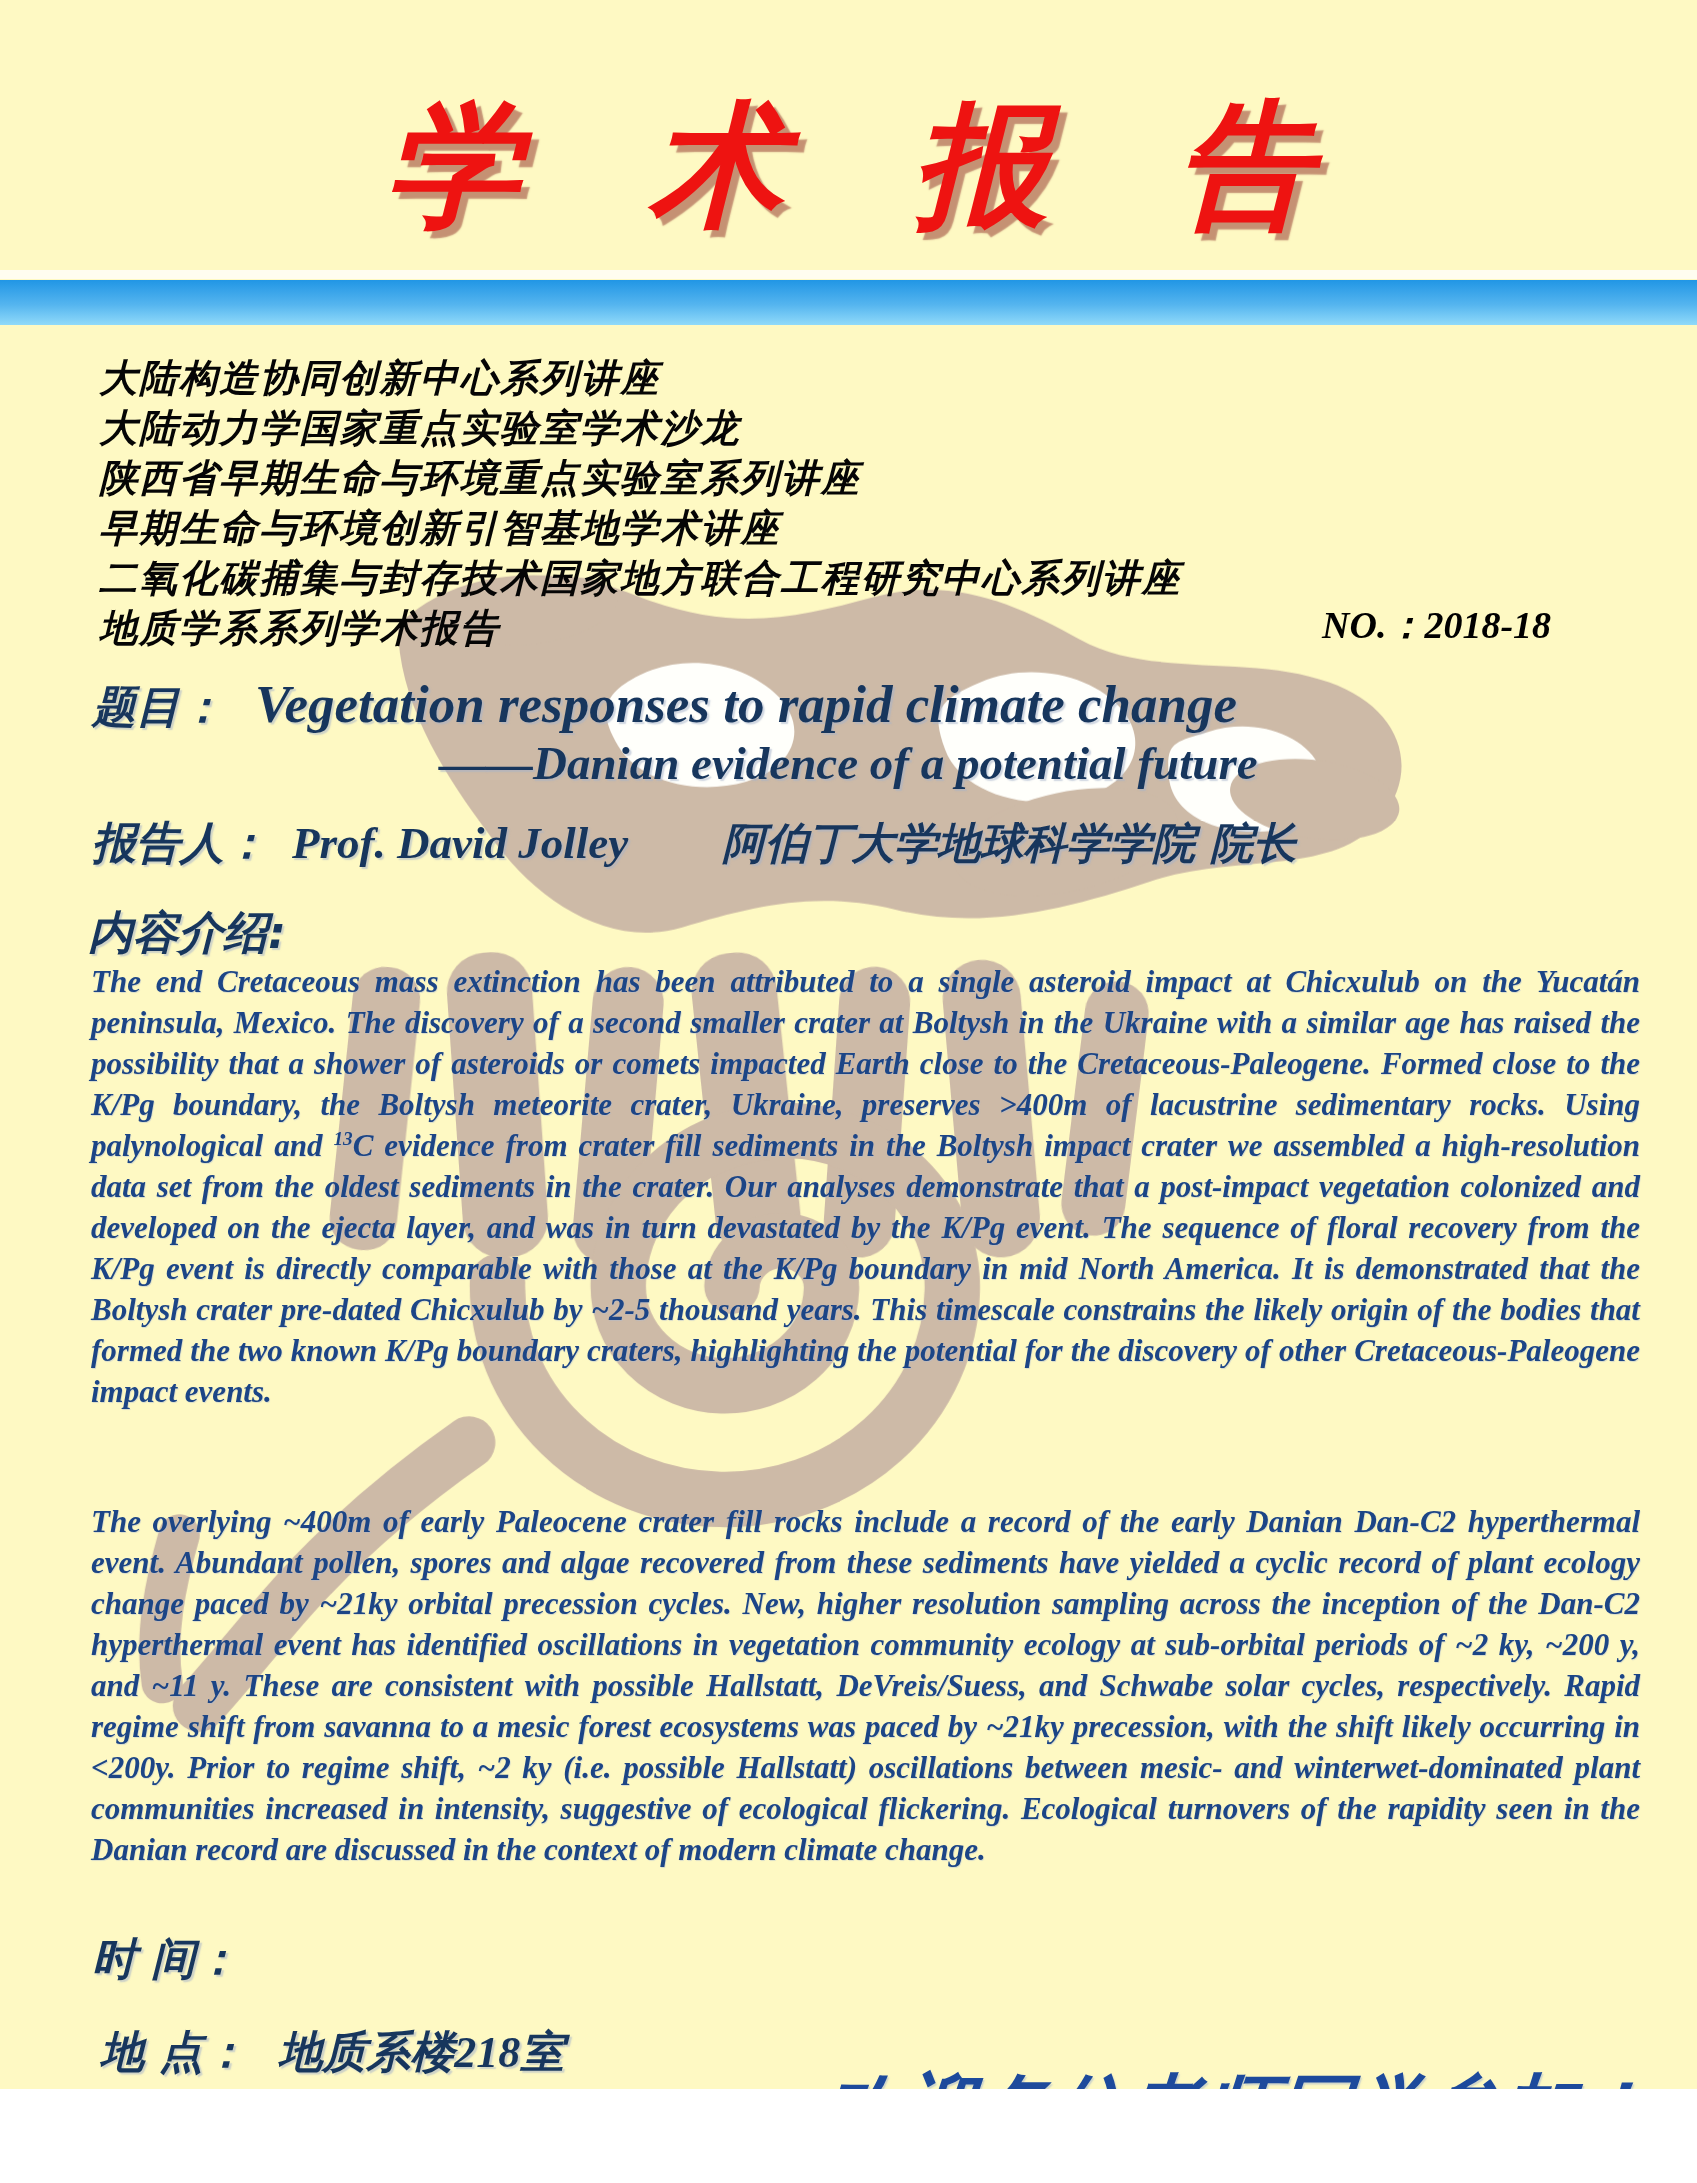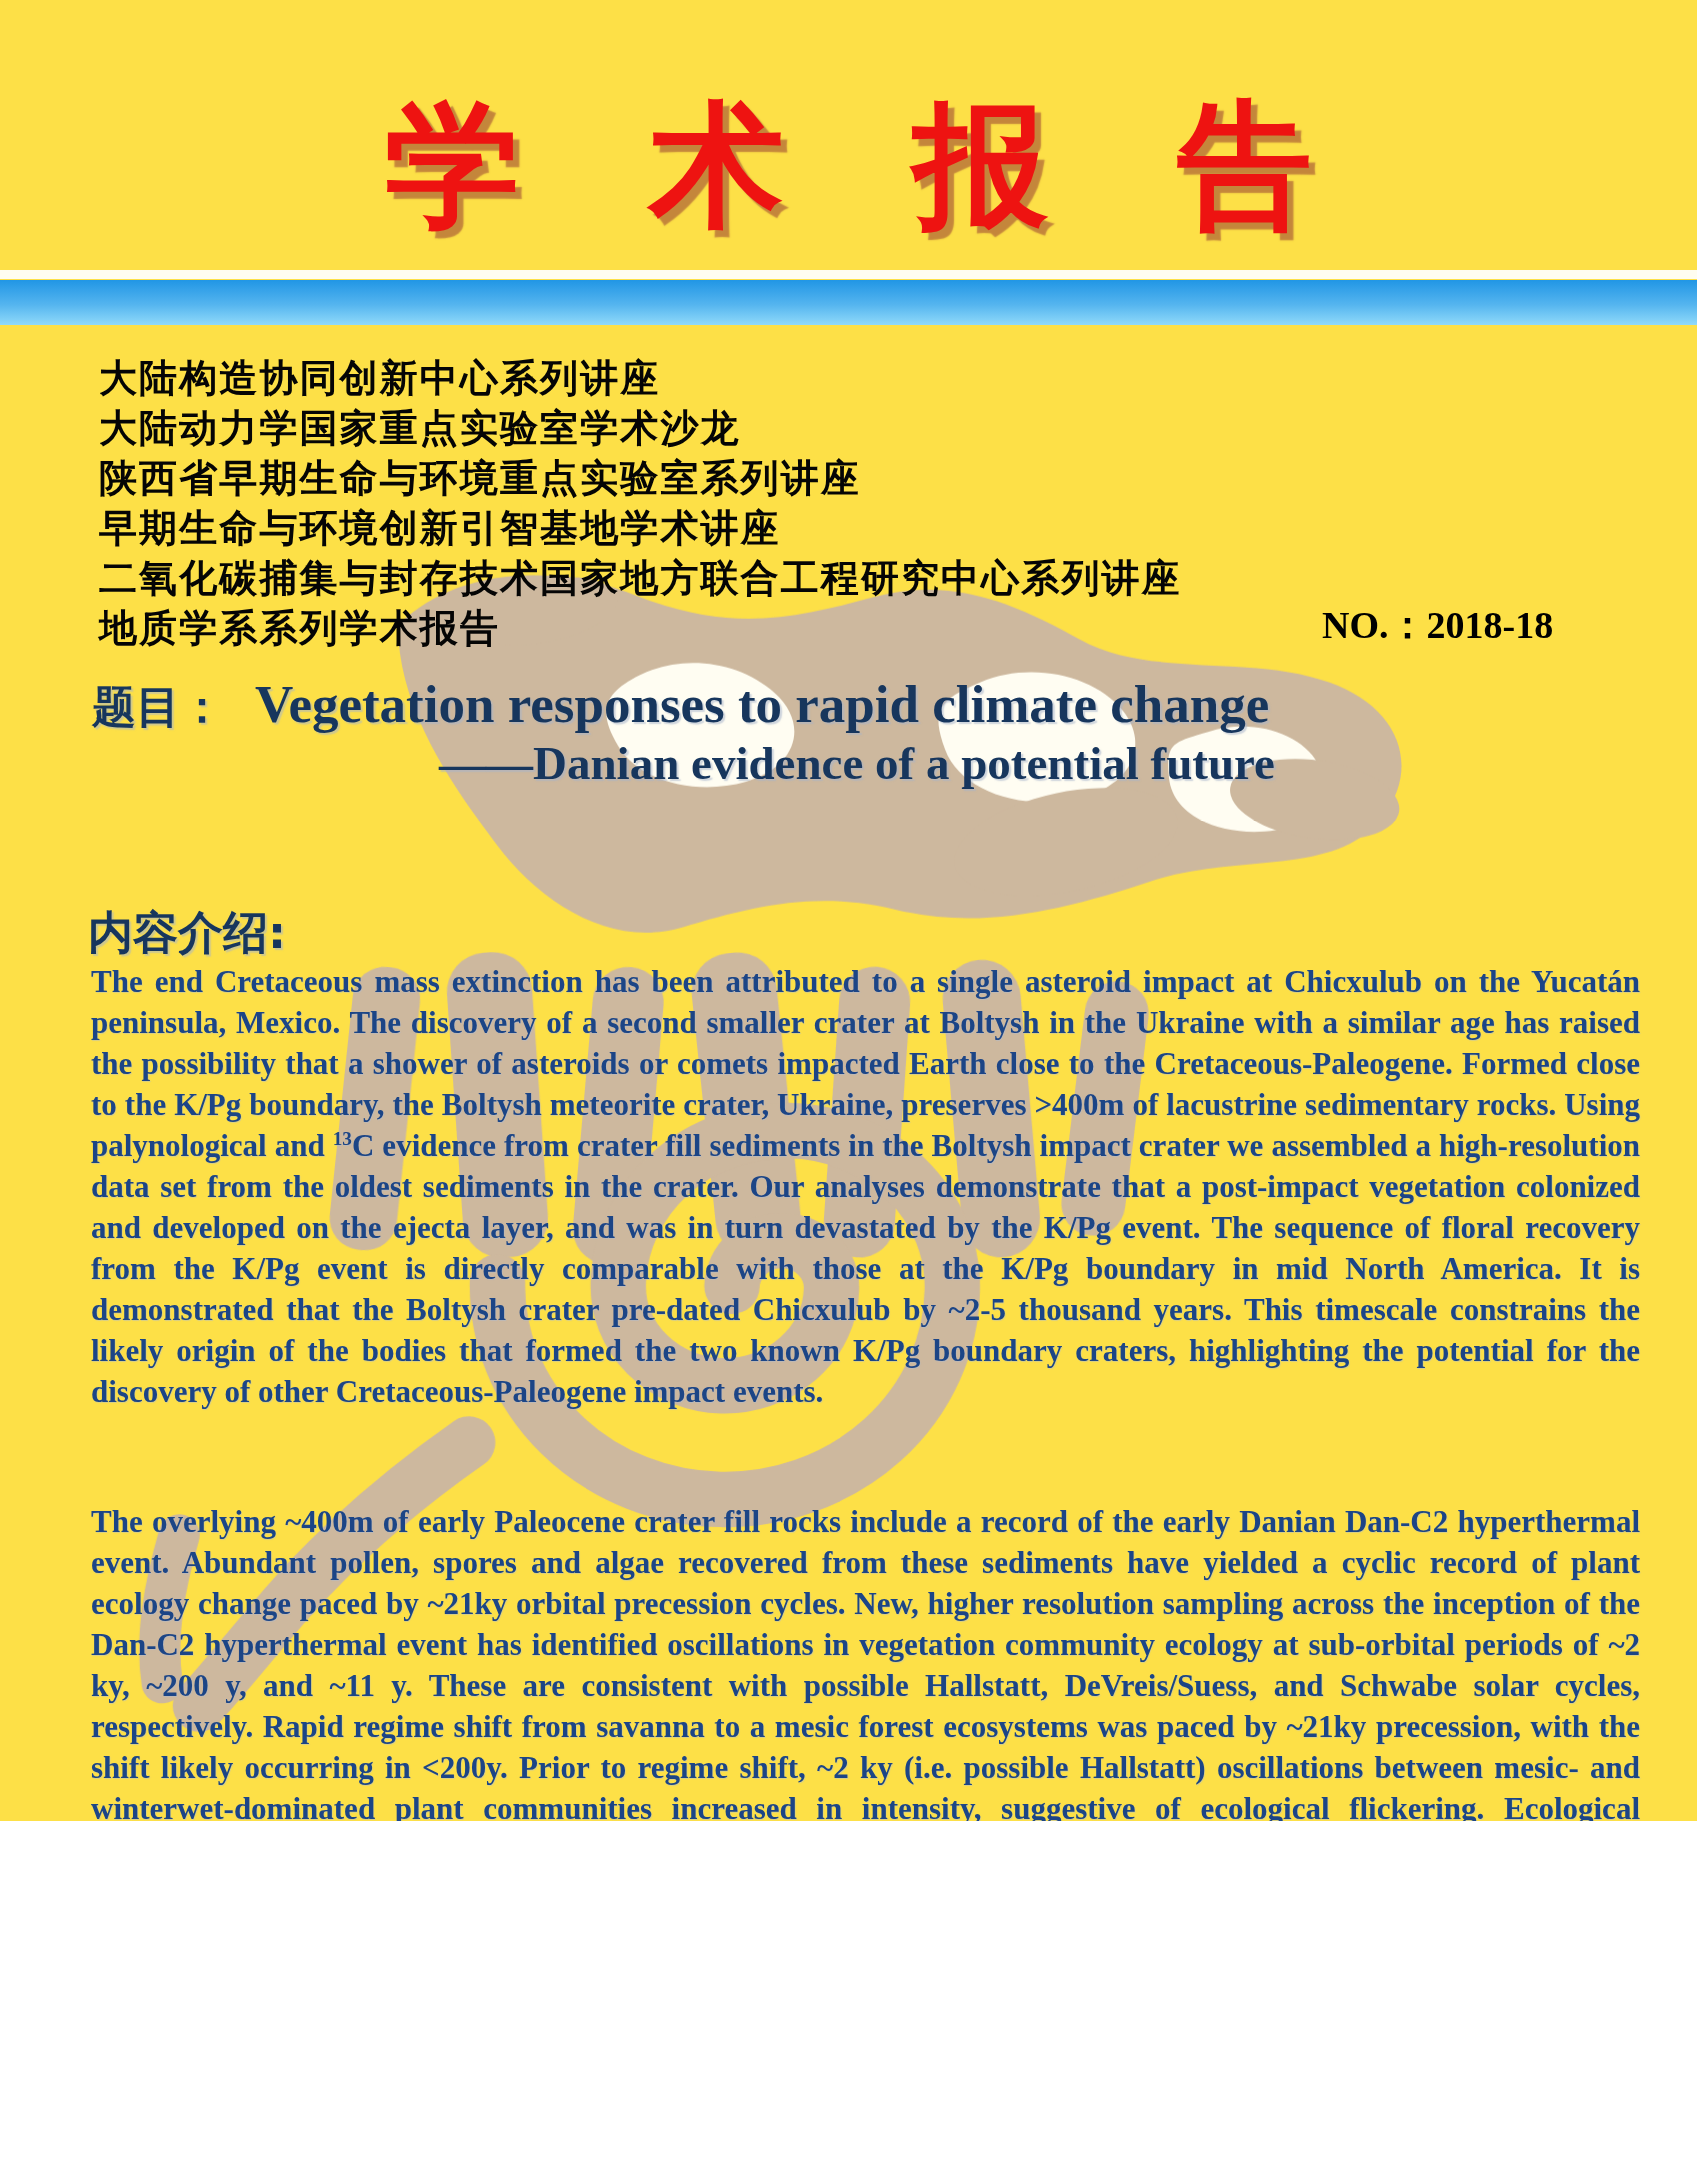--- a/index.html
+++ b/index.html
@@ -10,24 +10,25 @@
     --body-text-blue:#1c4586;
     --welcome-blue:#1d4a9c;
     --watermark-tan:#cab5a5;
     --series-black:#050505;
   }
   *{margin:0;padding:0;box-sizing:border-box;}
   html,body{background:#ffffff;}
   .page{
     position:relative;
     width:1697px;
-    height:1821px;
-    background:#fde047;
+    height:2089px;
+    background:#fef9c3;
     overflow:hidden;
     font-family:"Liberation Serif","DejaVu Serif",serif;
+    font-style:italic;
   }
   .watermark{
     position:absolute;
     left:0;top:0;
     width:1697px;height:2183px;
     z-index:0;
   }
   .layer{position:absolute;z-index:2;}
 
   .main-title{
@@ -173,20 +174,25 @@
   </div>
 
   <div class="layer issue-no">NO.：2018-18</div>
 
   <div class="layer topic-line1">
     <span class="cjk-label">题目：</span>
     <span class="en-serif">Vegetation responses to rapid climate change</span>
   </div>
   <div class="layer topic-line2 en-serif">——Danian evidence of a potential future</div>
 
+  <div class="layer speaker-row">
+    <span class="cjk-label">报告人：</span>
+    <span class="en-serif speaker-name">Prof. David Jolley</span>
+    <span class="speaker-affiliation">阿伯丁大学地球科学学院 院长</span>
+  </div>
 
   <div class="layer intro-label cjk-label">内容介绍:</div>
 
   <p class="layer para para-1"><span>The end Cretaceous mass extinction has been attributed to a single asteroid impact at Chicxulub on the Yucatán peninsula, Mexico. The discovery of a second smaller crater at Boltysh in the Ukraine with a similar age has raised the possibility that a shower of asteroids or comets impacted Earth close to the Cretaceous-Paleogene. Formed close to the K/Pg boundary, the Boltysh meteorite crater, Ukraine, preserves &gt;400m of lacustrine sedimentary rocks. Using palynological and </span><sup>13</sup><span>C evidence from crater fill sediments in the Boltysh impact crater we assembled a high-resolution data set from the oldest sediments in the crater. Our analyses demonstrate that a post-impact vegetation colonized and developed on the ejecta layer, and was in turn devastated by the K/Pg event. The sequence of floral recovery from the K/Pg event is directly comparable with those at the K/Pg boundary in mid North America. It is demonstrated that the Boltysh crater pre-dated Chicxulub by ~2-5 thousand years.  This timescale constrains the likely origin of the bodies that formed the two known K/Pg boundary craters, highlighting the potential for the discovery of other Cretaceous-Paleogene impact events.</span></p>
 
   <p class="layer para para-2">The overlying ~400m of early Paleocene crater fill rocks include a record of the early Danian Dan-C2 hyperthermal event. Abundant pollen, spores and algae recovered from these sediments have yielded a cyclic record of plant ecology change paced by ~21ky orbital precession cycles. New, higher resolution sampling across the inception of the Dan-C2 hyperthermal event has identified oscillations in vegetation community ecology at sub-orbital periods of ~2 ky, ~200 y, and ~11 y. These are consistent with possible Hallstatt, DeVreis/Suess, and Schwabe solar cycles, respectively. Rapid regime shift from savanna to a mesic forest ecosystems was paced by ~21ky precession, with the shift likely occurring in &lt;200y. Prior to regime shift, ~2 ky (i.e. possible Hallstatt) oscillations between mesic- and winterwet-dominated plant communities increased in intensity, suggestive of ecological flickering. Ecological turnovers of the rapidity seen in the Danian record are discussed in the context of modern climate change.</p>
 
   <div class="layer info-row time-row">
     <span class="cjk-label">时  间：</span>
   </div>

